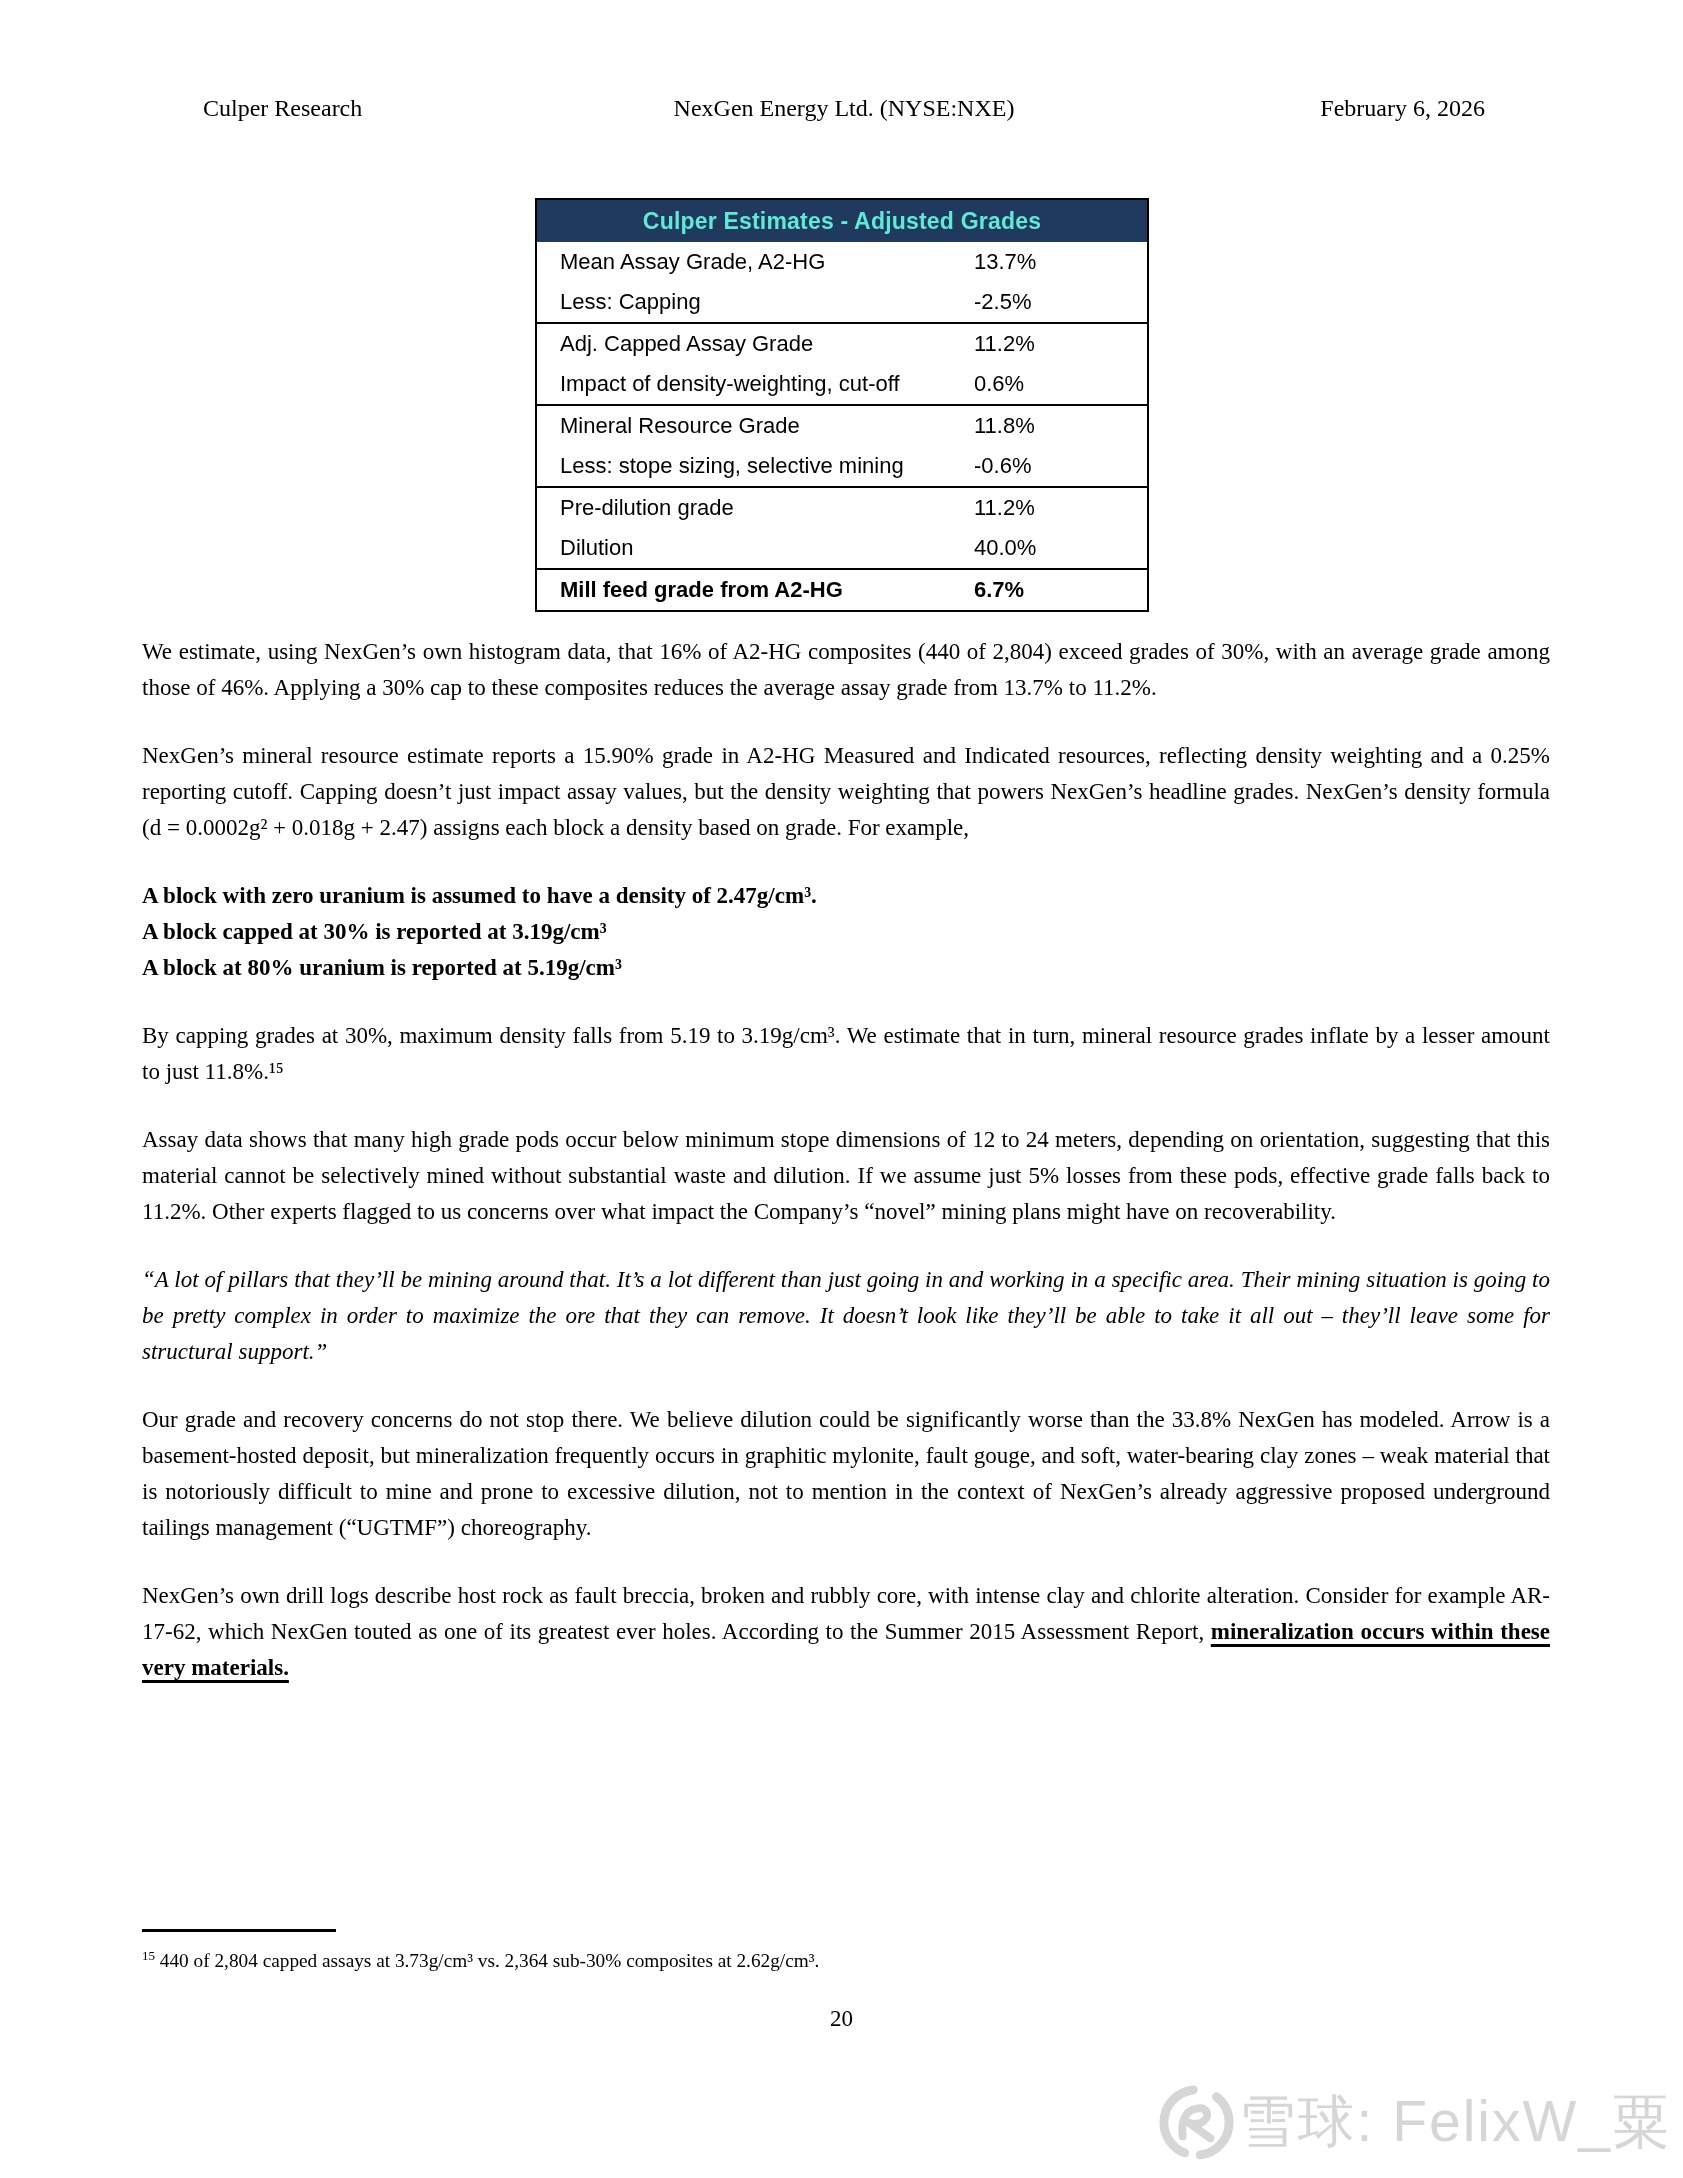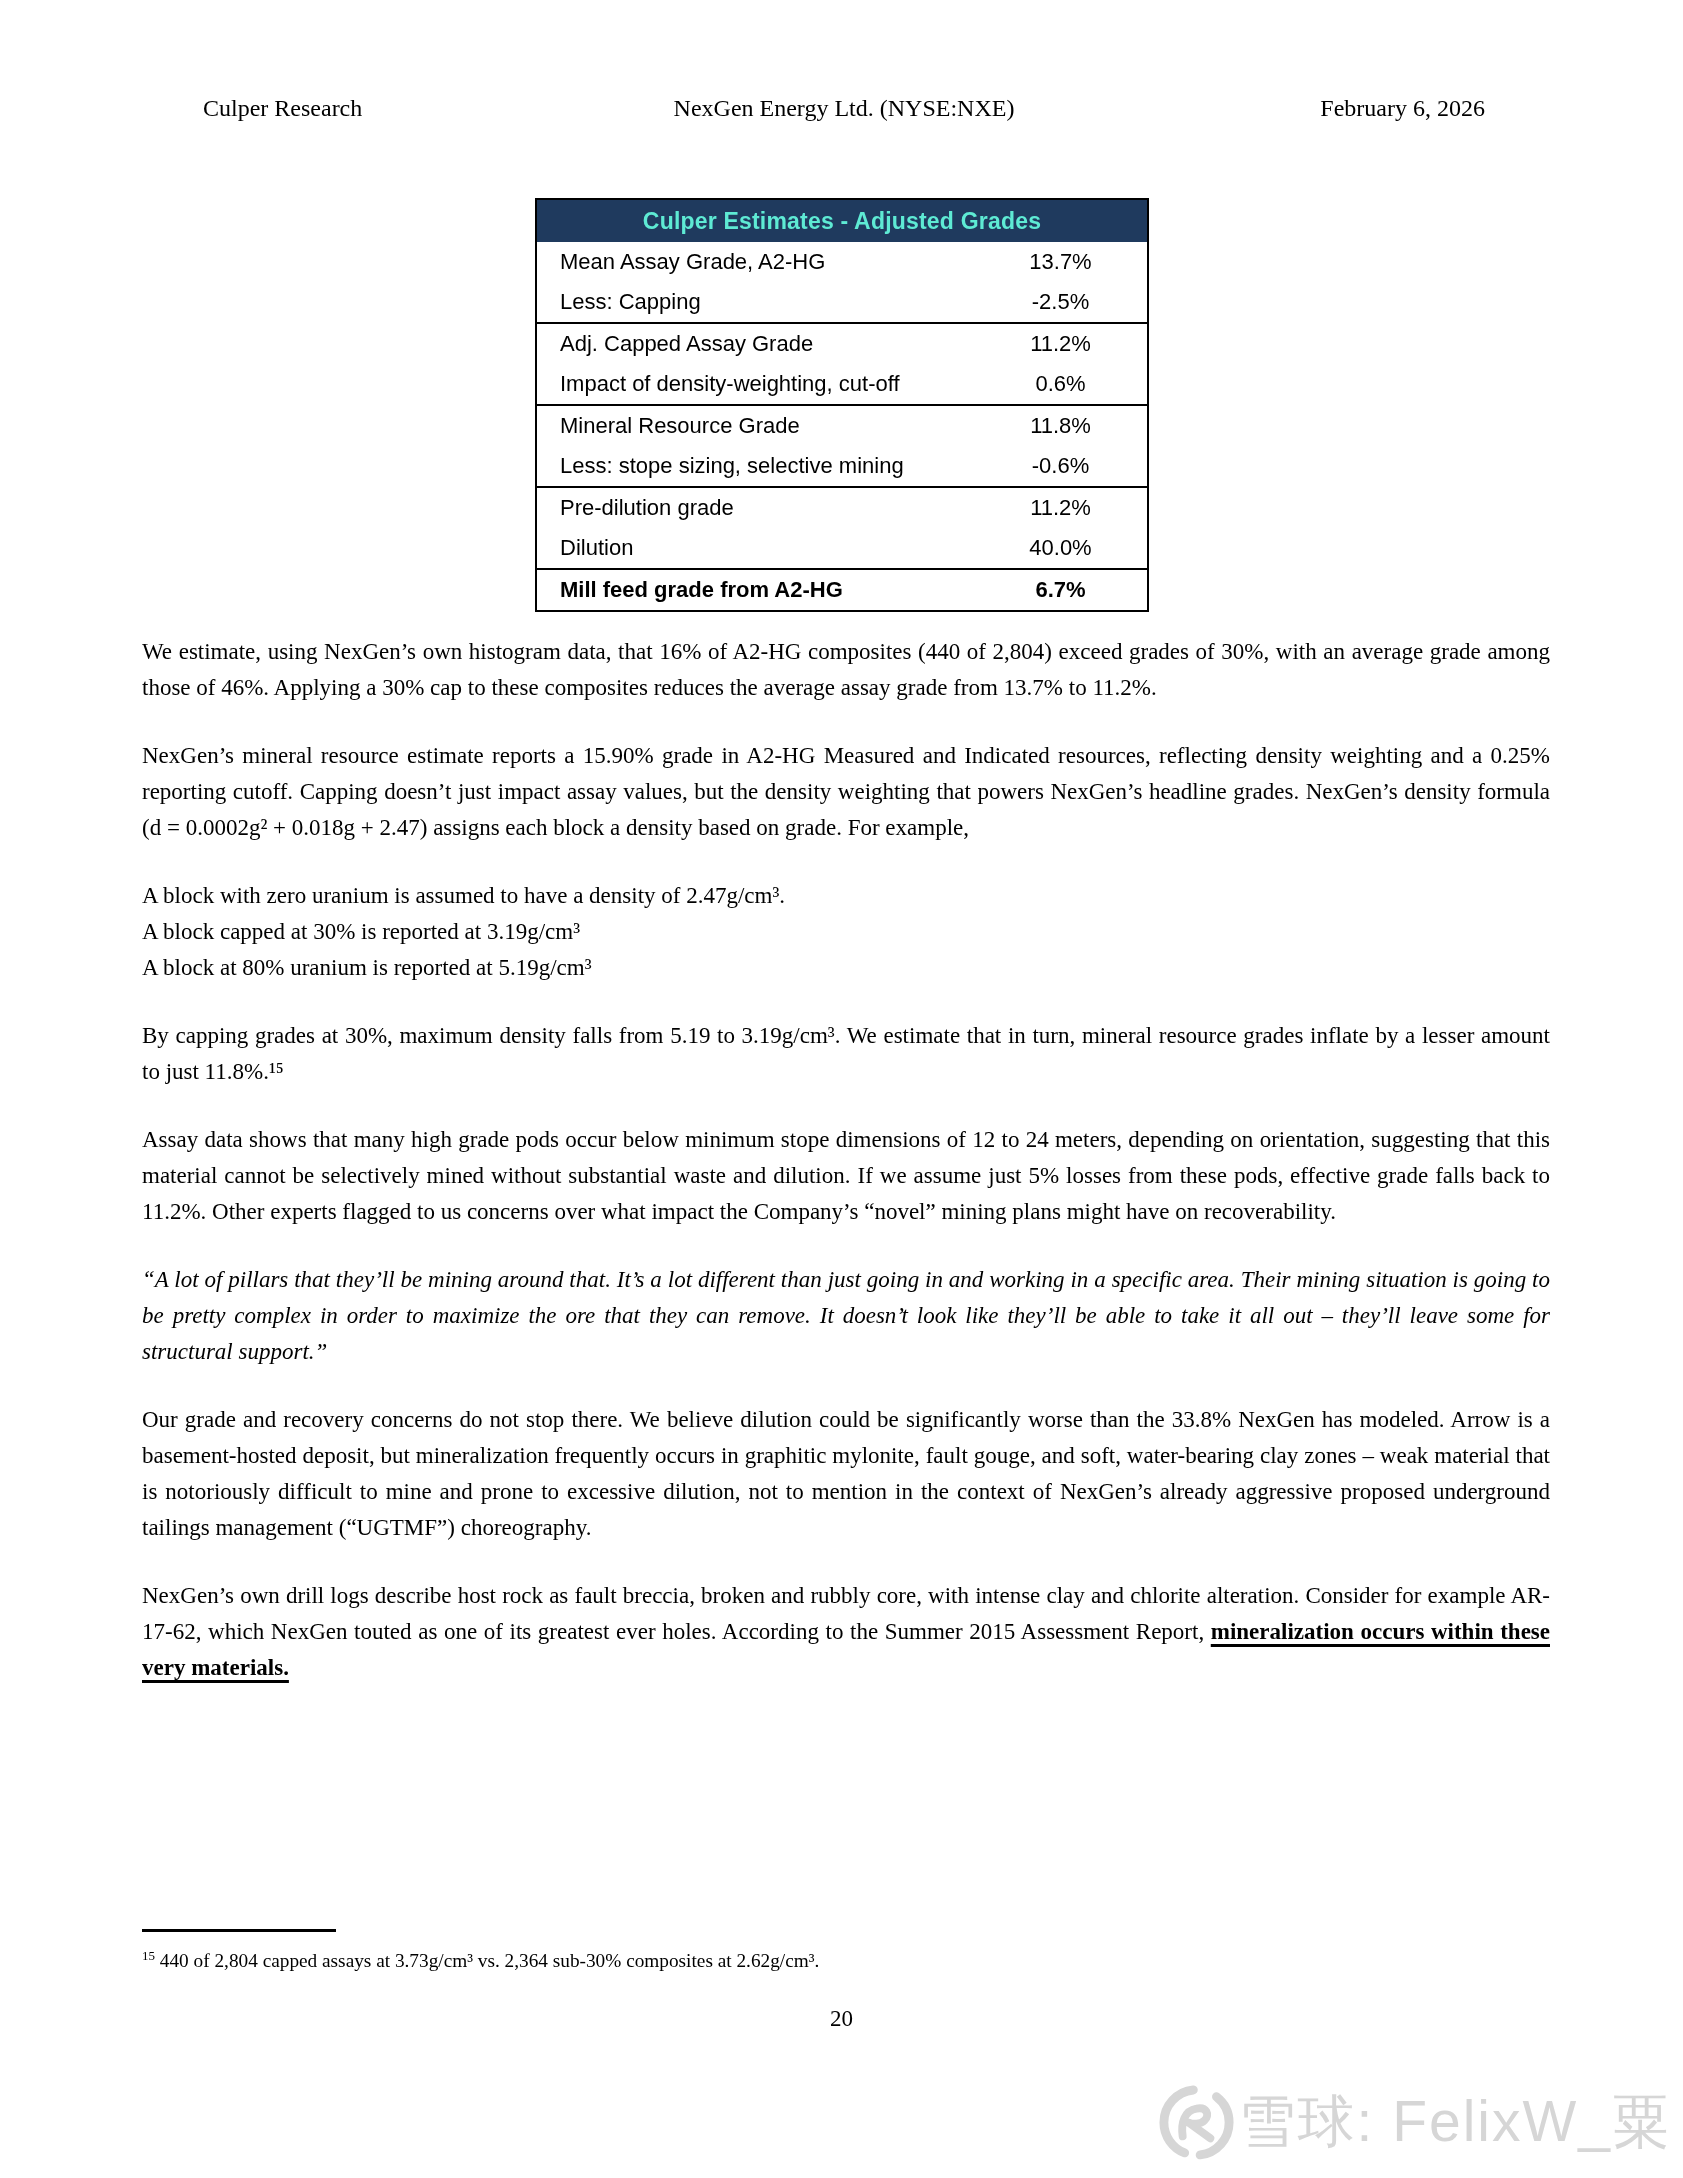--- a/index.html
+++ b/index.html
@@ -23,31 +23,31 @@
     border:2px solid #000;font-family:"Liberation Sans",sans-serif;font-size:22px;
     background:#fff;
   }
   .t-title{
     height:42px;background:#1f3a5e;color:#5eead4;font-weight:bold;
     display:flex;align-items:center;justify-content:center;font-size:23px;
     letter-spacing:0.2px;
   }
   .t-row{height:40px;display:flex;align-items:center;padding-left:23px;}
   .t-row .lbl{flex:1;white-space:nowrap;}
-  .t-row .val{width:173px;flex-shrink:0;text-align:center;}
+  .t-row .val{width:173px;flex-shrink:0;}
   .t-row.grp{border-top:2px solid #000;}
   .t-row.total{border-top:2px solid #000;font-weight:bold;}
 
   
   .content{
     position:absolute;top:634px;left:142px;width:1408px;
     font-size:23px;line-height:36px;text-align:justify;
   }
   .content p{margin:0 0 32px 0;}
-  .indent-block{margin-left:109px;text-align:left;}
+  .indent-block{margin-left:109px;text-align:left;font-weight:bold;}
   .quote-block{margin-left:109px;font-style:italic;}
   .bold-underline{font-weight:bold;text-decoration:underline;text-decoration-thickness:3px;text-underline-offset:5px;}
 
   
   .footnote{position:absolute;left:142px;top:1929px;width:1408px;font-size:19.3px;line-height:26px;text-align:left;}
   .footnote-rule{width:194px;border:0;border-top:3px solid #000;margin:0 0 16px 0;}
   .fn-marker{vertical-align:super;font-size:13px;line-height:0;}
 
   
   .page-number{position:absolute;top:2006px;left:0;width:100%;text-align:center;font-size:23px;}

